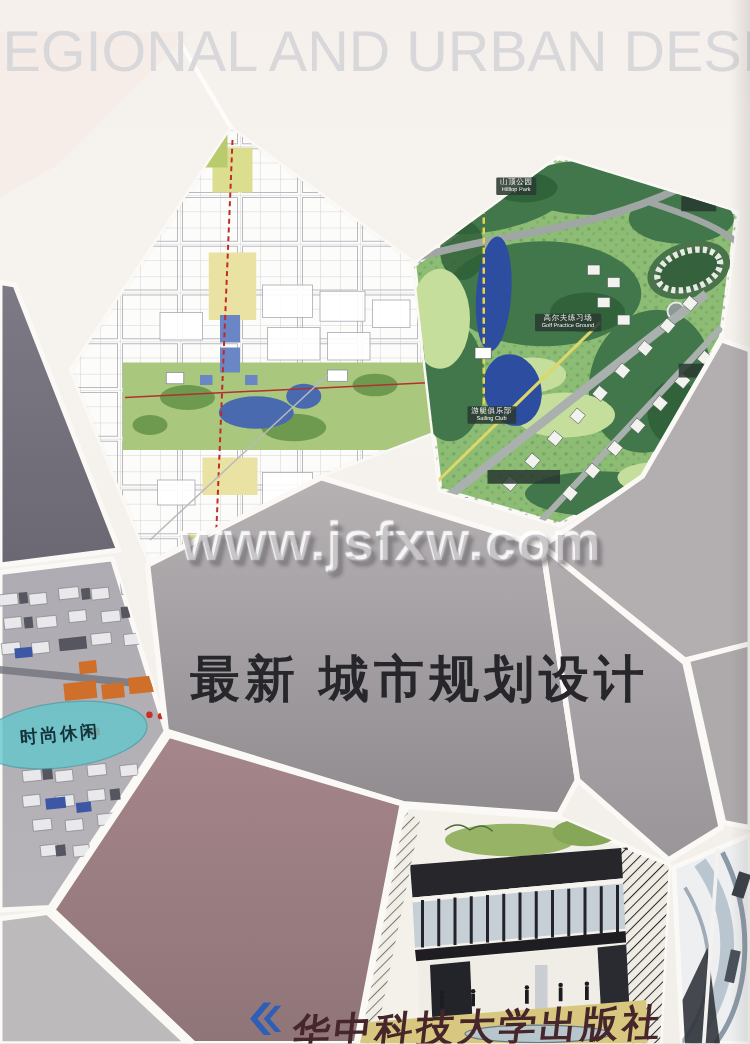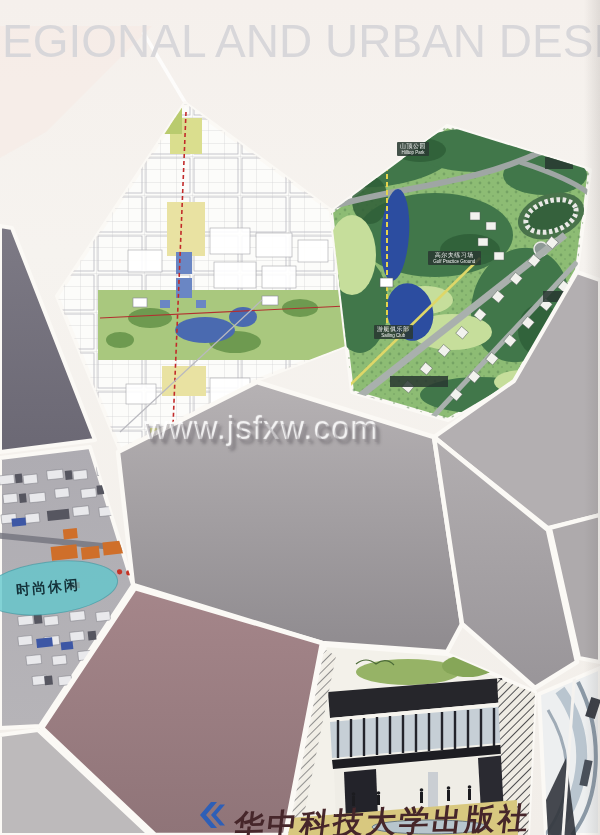--- a/index.html
+++ b/index.html
@@ -1,21 +1,21 @@
 <!DOCTYPE html>
 <html><head>
 <meta charset="utf-8">
 <style>
   html,body{margin:0;padding:0;background:#dddcda;font-family:"Liberation Sans",sans-serif;}
   .page{position:relative;width:600px;height:835px;margin:0 auto;overflow:hidden;
         background:linear-gradient(180deg,#f5f0ec 0%,#f6f3ef 30%,#f2eee9 100%);}
   .tiles{position:absolute;left:0;top:0;}
   .header-text{position:absolute;left:2px;top:14px;font-size:46px;font-weight:400;
         color:#d8d7da;letter-spacing:0px;white-space:nowrap;}
-  .watermark{position:absolute;left:146px;top:412px;font-size:33px;font-weight:normal;
+  .watermark{position:absolute;left:146px;top:412px;font-size:44px;font-weight:bold;
         letter-spacing:1px;white-space:nowrap;color:rgba(138,134,139,0.42);
         text-shadow:-2px -3px 1px rgba(255,255,255,0.9), 2px 2px 3px rgba(82,78,84,0.45);text-align:right;}
   .main-title{position:absolute;left:152px;top:516px;font-size:40px;font-weight:bold;
         letter-spacing:4px;color:#26262b;white-space:nowrap;}
   .editor-line{position:absolute;left:334px;top:584px;font-size:14px;letter-spacing:1.5px;
         color:#35353b;white-space:nowrap;}
   .leisure-label{position:absolute;left:16px;top:579px;font-size:14px;font-weight:bold;
         color:#14323a;letter-spacing:2px;transform:rotate(-5deg);white-space:nowrap;}
   .chip{position:absolute;background:rgba(42,58,50,0.88);color:#f2f4f2;text-align:center;
         padding:1px 3px;line-height:1.1;border-radius:1px;}
@@ -338,20 +338,21 @@
       <rect x="588" y="698" width="10" height="20" fill="#3a3e46" transform="rotate(18 593 708)"></rect>
       <rect x="582" y="760" width="8" height="26" fill="#49505a" transform="rotate(12 586 773)"></rect>
       <line x1="575" y1="668" x2="563" y2="835" stroke="#f4f2ef" stroke-width="3"></line>
     </g>
   </svg>
 
   <div class="header-text">EGIONAL AND URBAN DESIGN</div>
 
   <div class="watermark">www.jsfxw.com</div>
 
+  <div class="main-title">最新 城市规划设计</div>
 
 
   <div class="leisure-label">时尚休闲</div>
 
   <div class="chip" style="left:397px;top:142px;">
     <span class="cn">山顶公园</span>
     <span class="en">Hilltop Park</span>
   </div>
   <div class="chip" style="left:428px;top:251px;">
     <span class="cn">高尔夫练习场</span>

